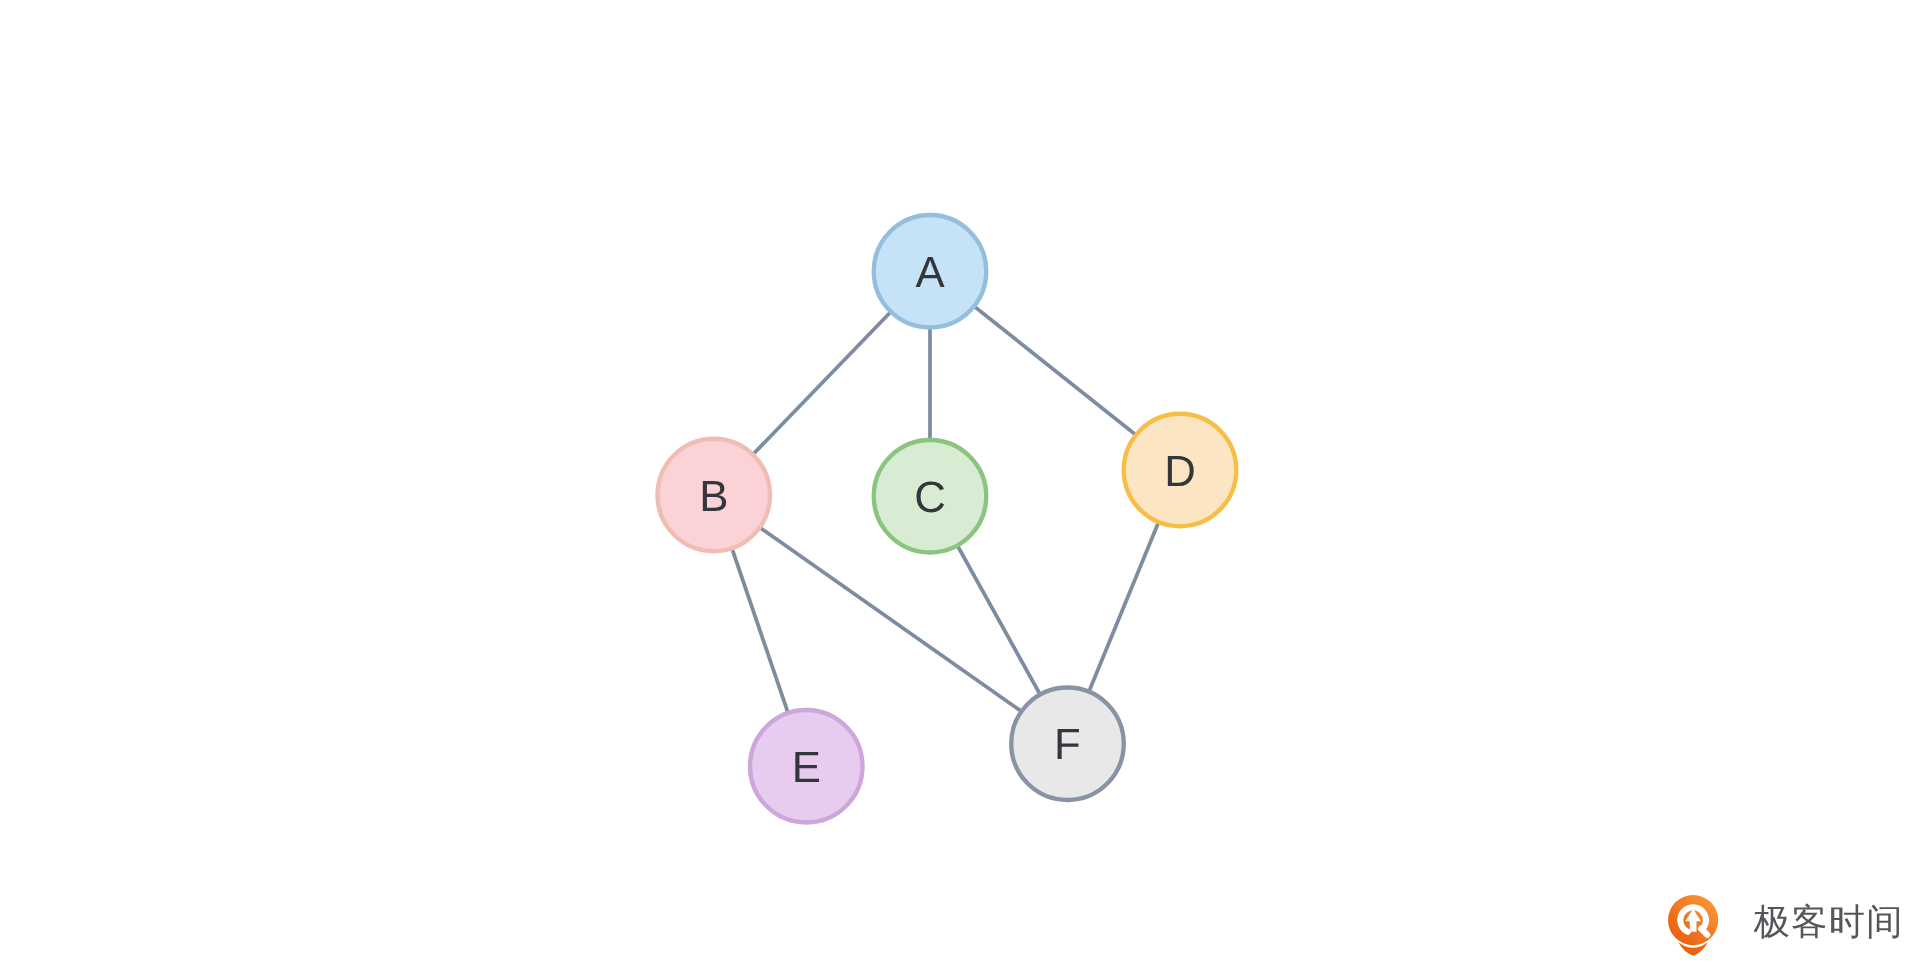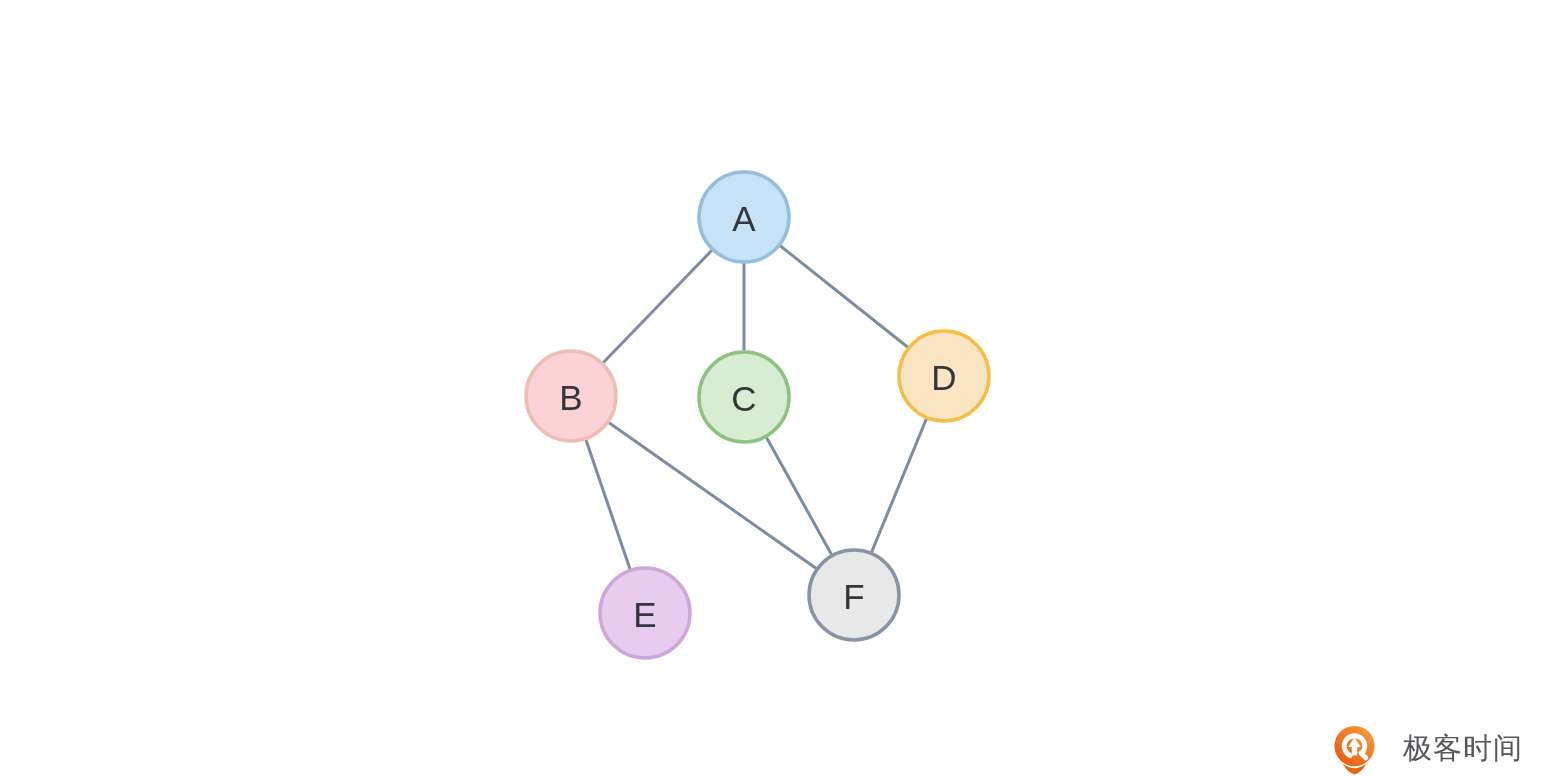--- a/index.html
+++ b/index.html
@@ -27,21 +27,21 @@
   }
   #graph-svg text {
     font-family: "Liberation Sans", sans-serif;
     font-size: 35px;
     text-anchor: middle;
     dominant-baseline: central;
   }
   .brand {
     position: absolute;
     right: 20px;
-    bottom: 1px;
+    bottom: 11px;
     display: flex;
     align-items: center;
     gap: 24px;
   }
   .logo-icon {
     width: 49px;
     height: 50px;
     display: block;
   }
   .brand-name {

